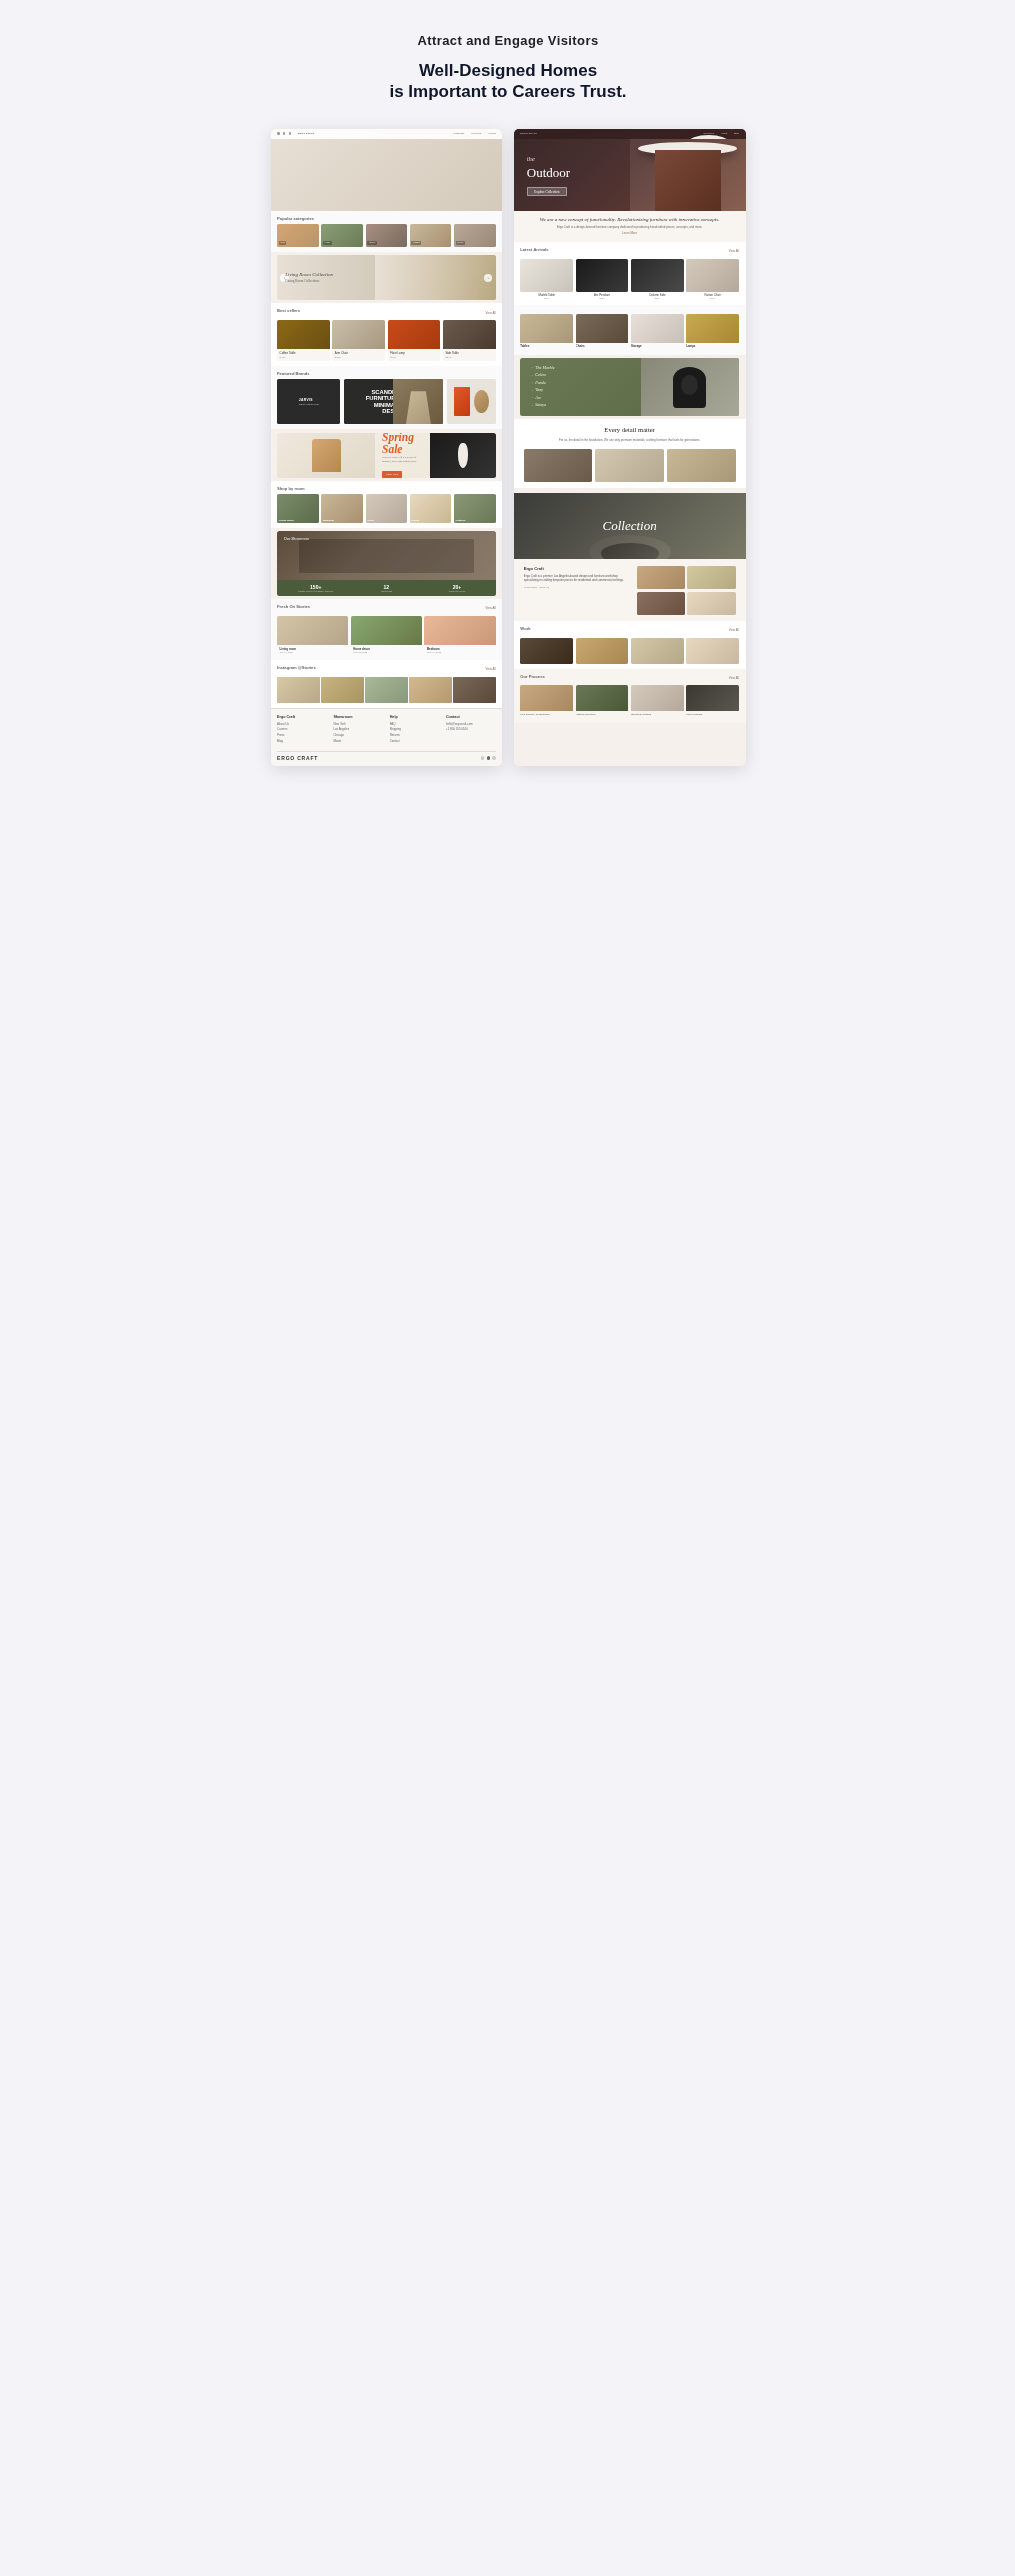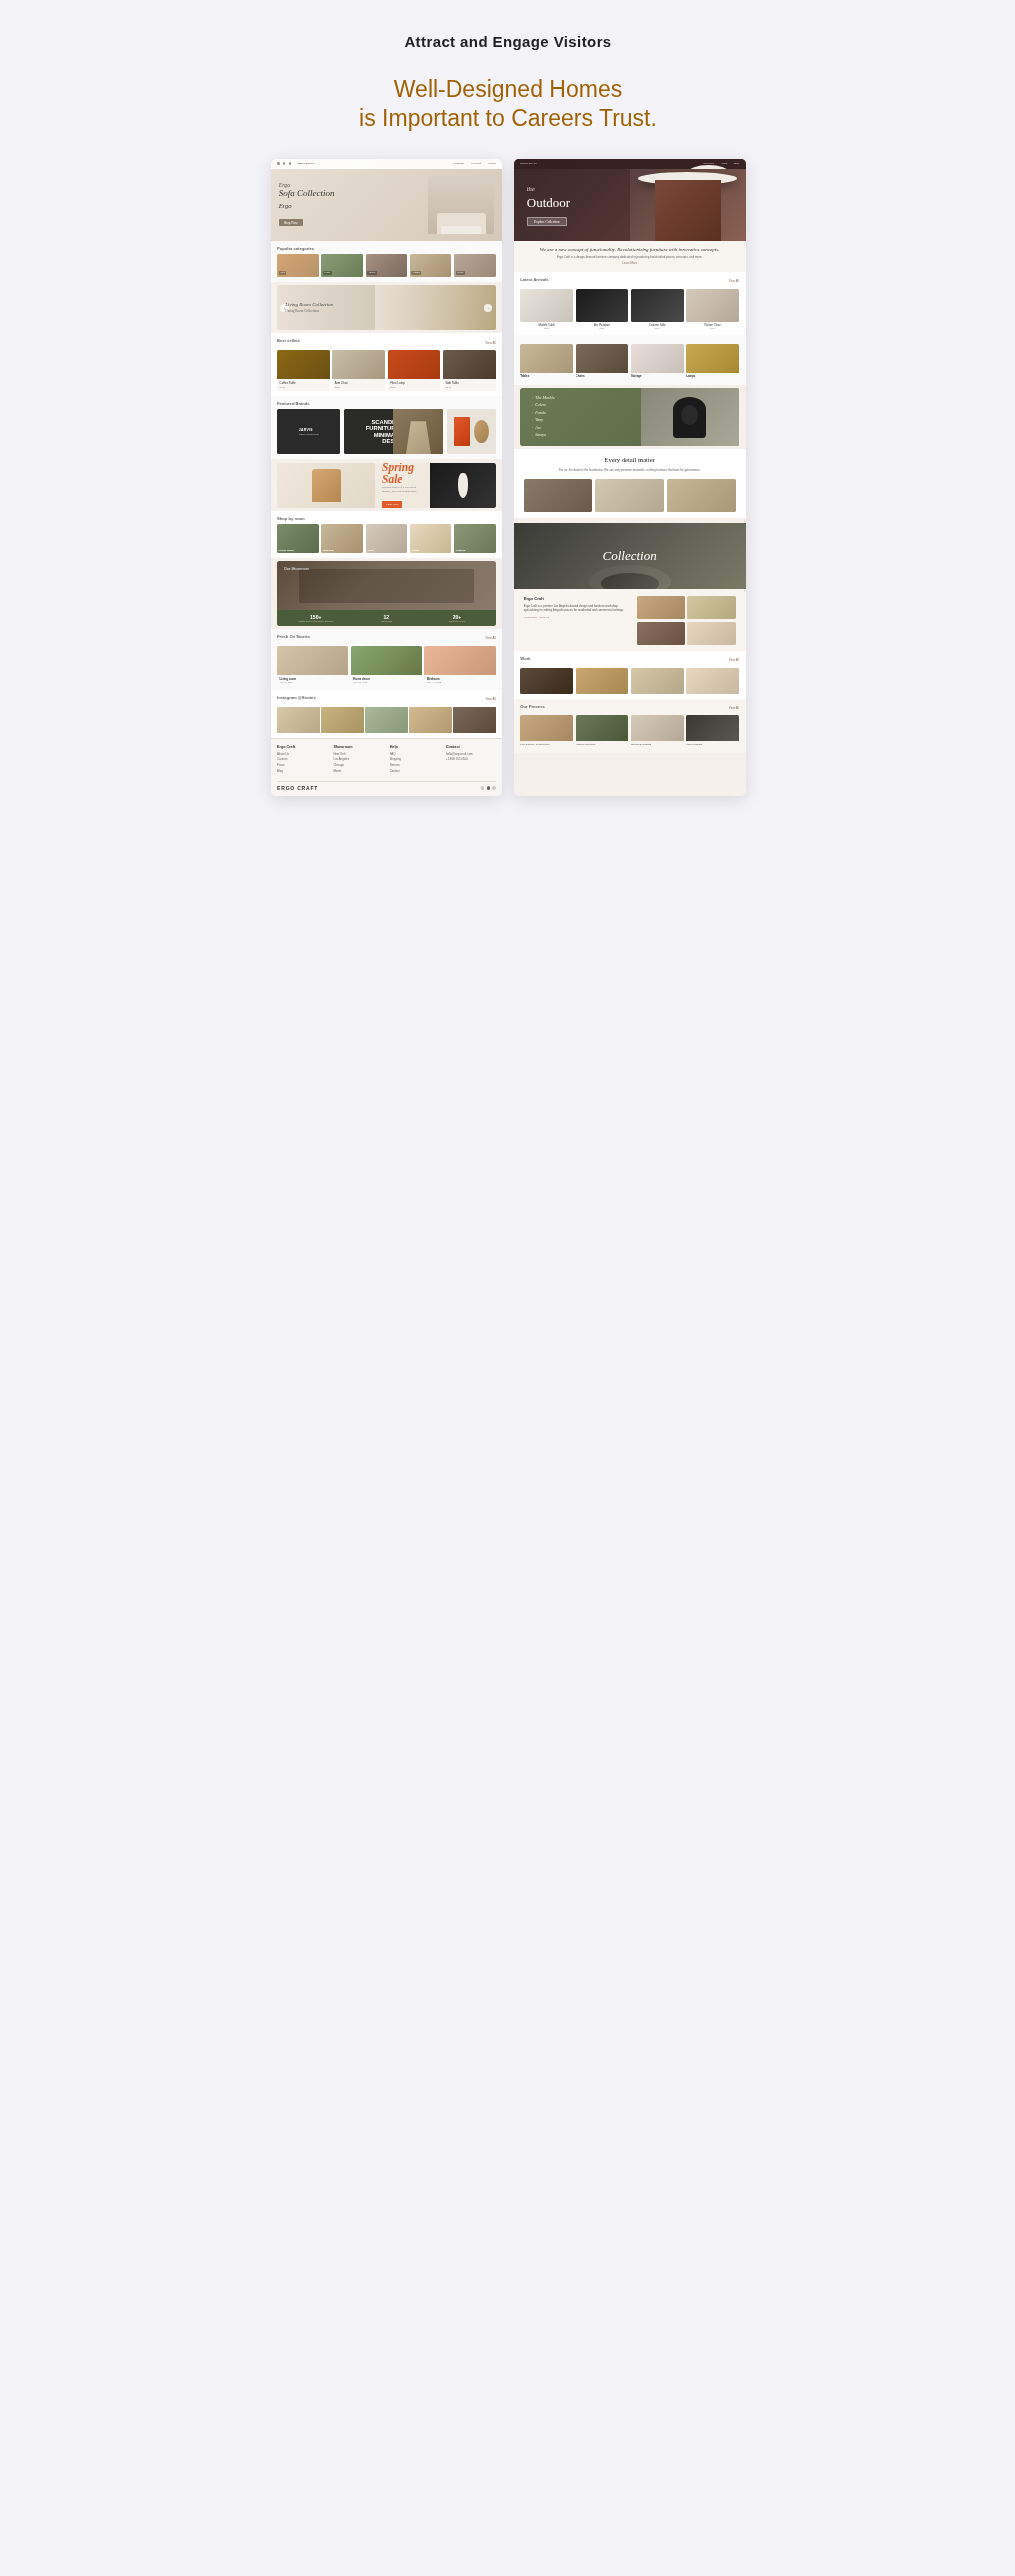--- a/index.html
+++ b/index.html
@@ -15,32 +15,32 @@
       margin: 0 auto;
       padding: 33px 16.5px 49px;
     }
 
     .header-section {
       text-align: center;
       margin-bottom: 26px;
     }
 
     .subtitle-label {
-      font-size: 15px;
+      font-size: 13px;
       font-weight: 700;
       letter-spacing: 0.4px;
       color: #222;
-      margin-bottom: 25px;
+      margin-bottom: 12px;
       font-family: Arial, sans-serif;
     }
 
     .main-heading {
-      font-size: 23px;
-      font-weight: 400;
-      color: #a16207;
+      font-size: 17px;
+      font-weight: 700;
+      color: #0f172a;
       line-height: 1.25;
       font-family: Arial, sans-serif;
     }
 
     .screenshots-grid {
       display: grid;
       grid-template-columns: 1fr 1fr;
       gap: 11.5px;
     }
 
@@ -953,30 +953,20 @@
         <div class="hero-nav">
           <span class="nav-dot"></span>
           <span class="nav-dot"></span>
           <span class="nav-dot"></span>
           <span style="font-size:2.5px;color:#555;margin-left:3.3px;font-family:Arial,sans-serif;font-weight:700;">ERGO CRAFT</span>
           <span style="flex:1"></span>
           <span style="font-size:2.5px;color:#555;">Homepage</span>
           <span style="font-size:2.5px;color:#555;margin-left:3.3px;">Collection</span>
           <span style="font-size:2.5px;color:#555;margin-left:3.3px;">Catalog</span>
         </div>
-        <div class="hero-content">
-          <div class="hero-text-block">
-            <div class="hero-title-small">Ergo</div>
-            <div class="hero-title-large">Sofa Collection<br><span style="font-size:6.6px;font-weight:300;">Ergo</span></div>
-            <div class="hero-btn">Shop Now</div>
-          </div>
-          <div class="hero-img-placeholder">
-            <div class="sofa-shape"></div>
-          </div>
-        </div>
       </div>
 
       <div class="categories-section">
         <div class="section-label">Popular categories</div>
         <div class="categories-row">
           <div class="category-thumb cat-sofa">
               <span class="cat-label">Sofa</span>
             </div>
           <div class="category-thumb cat-chair">
               <span class="cat-label">Chair</span>

